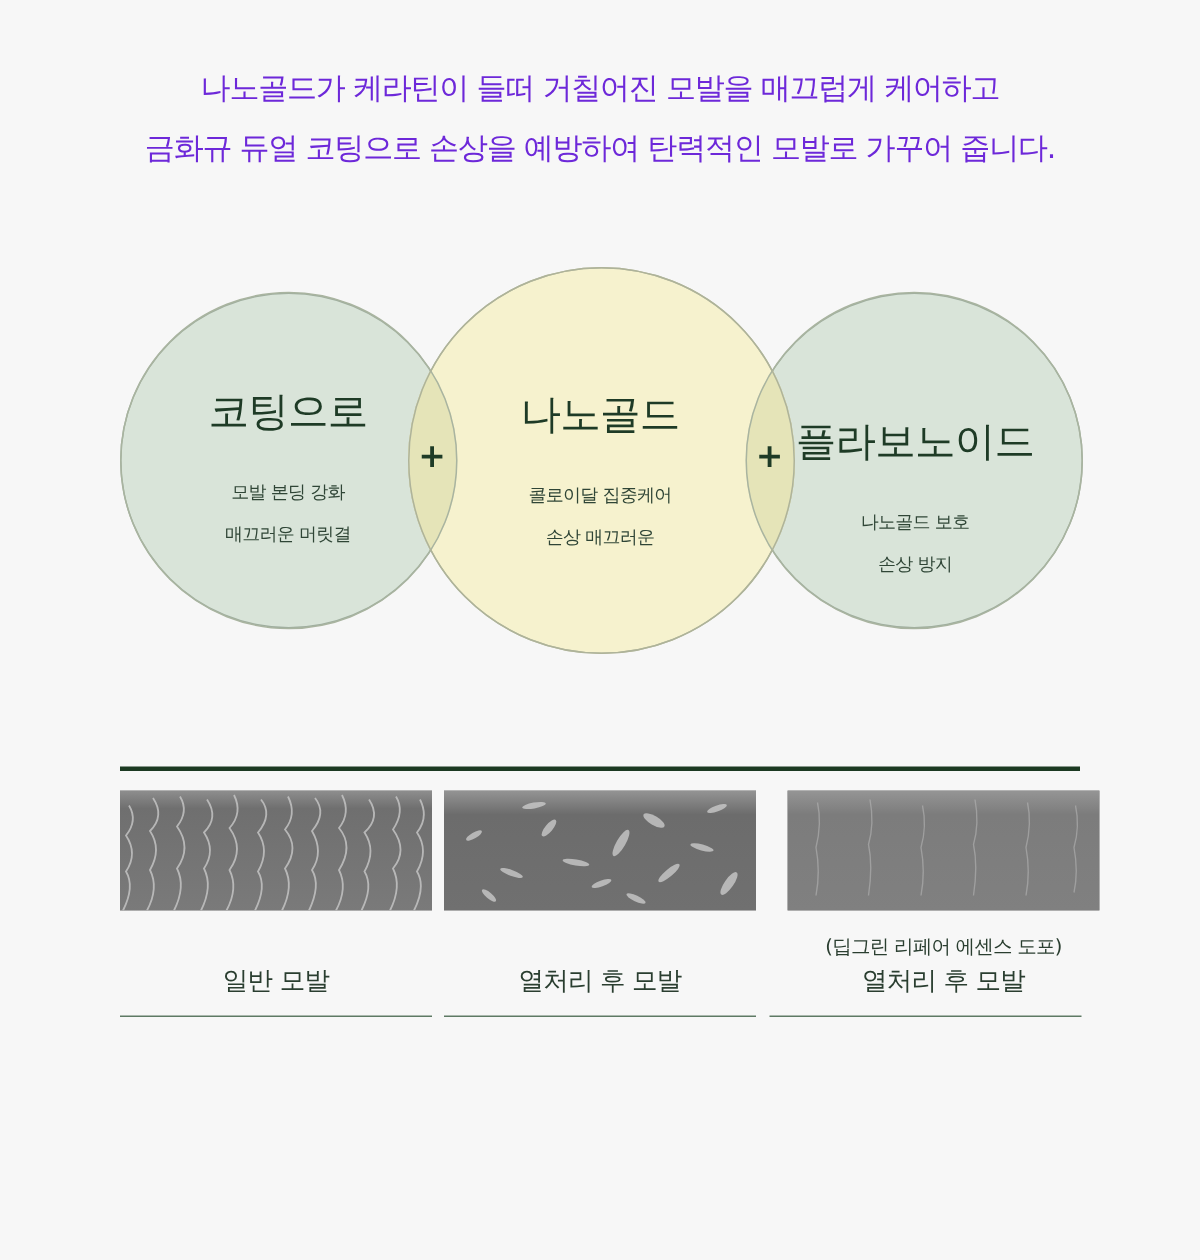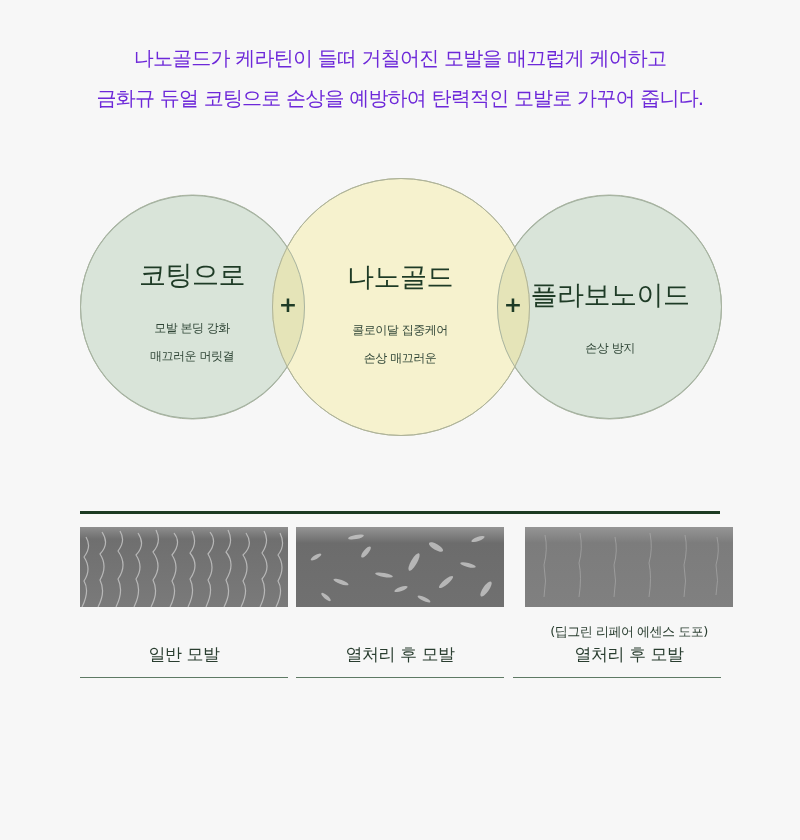--- a/index.html
+++ b/index.html
@@ -93,20 +93,21 @@
     <div class="desc">모발 본딩 강화</div>
     <div class="desc">매끄러운 머릿결</div>
   </div>
   <div class="label" style="left:290px; top:260px;">
     <div class="title">나노골드</div>
     <div class="desc">콜로이달 집중케어</div>
     <div class="desc">손상 매끄러운</div>
   </div>
   <div class="label" style="left:500px; top:258px;margin-top:20px;">
     <div class="title">플라보노이드</div>
+    <div class="desc">나노골드 보호</div>
     <div class="desc">손상 방지</div>
   </div>
 
   <div class="plus" style="left:278px; top:295px;">+</div>
   <div class="plus" style="left:503px; top:295px;">+</div>
 </div>
 
 <div class="top-rule"></div>
 
 <div class="photos">

